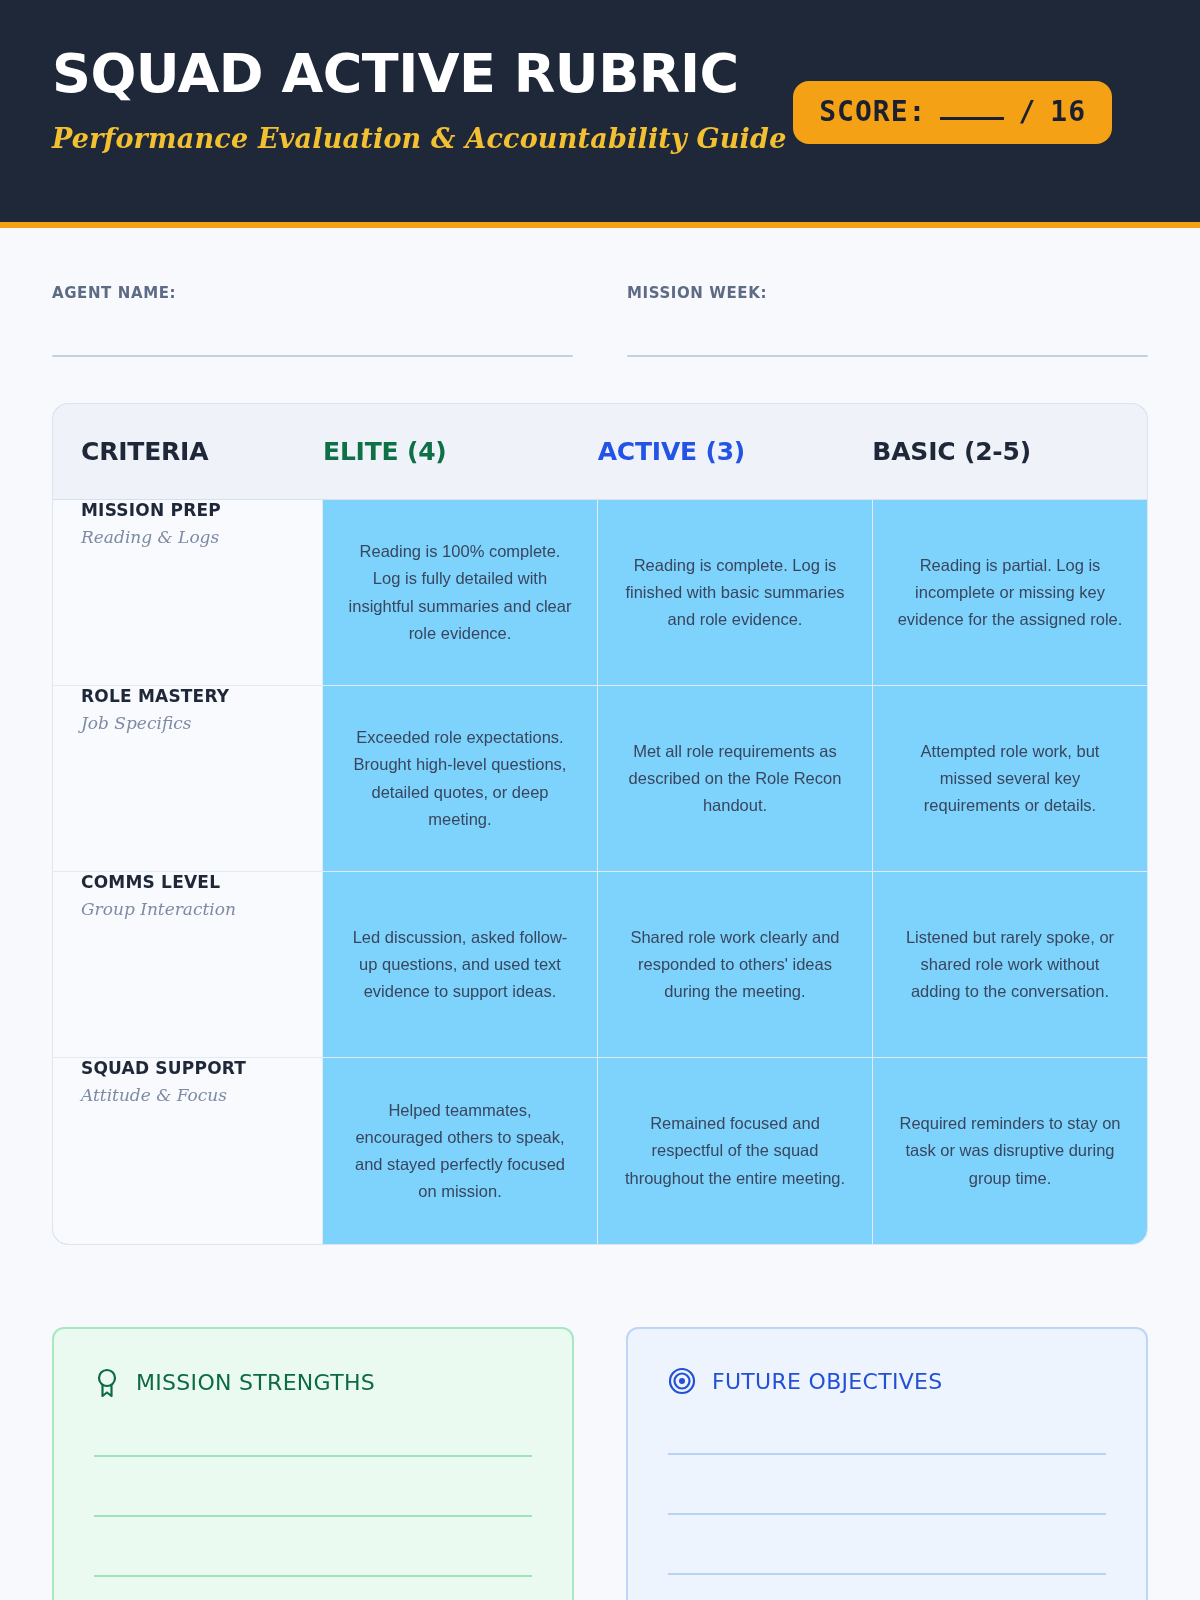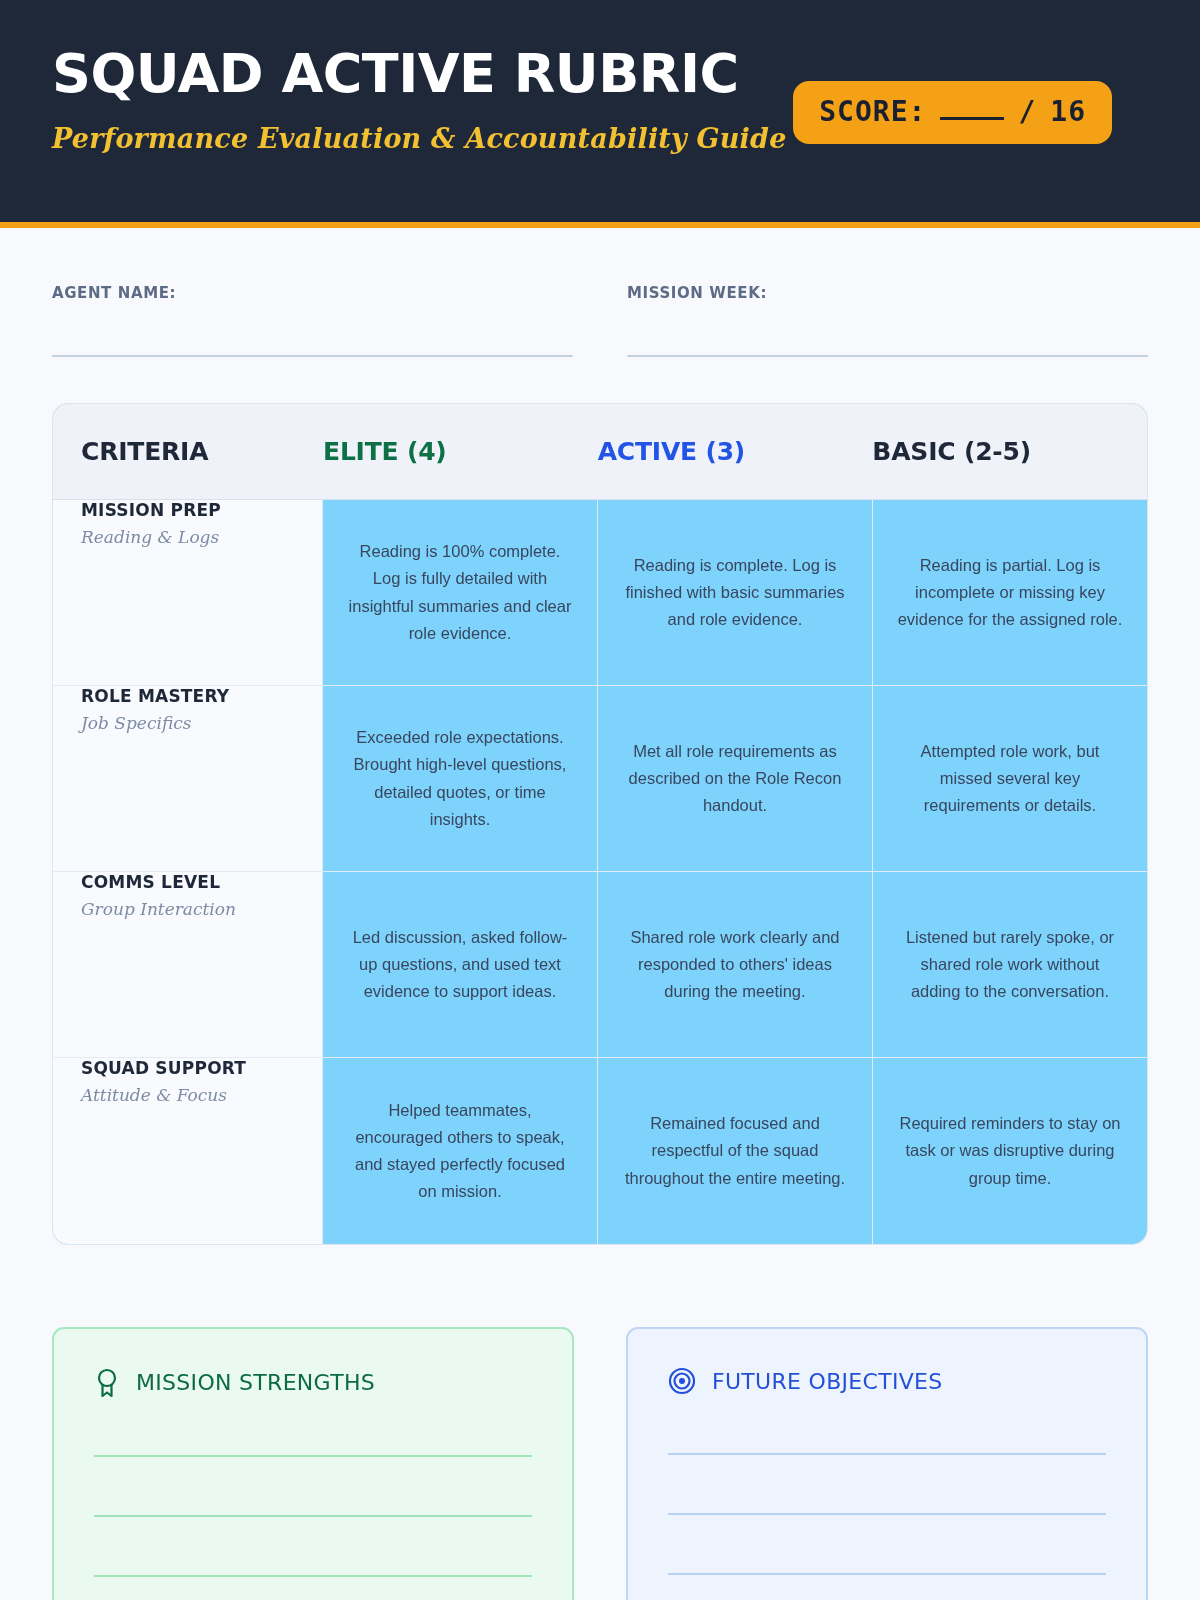--- a/index.html
+++ b/index.html
@@ -241,21 +241,21 @@
     <div class="td-level">Reading is 100% complete. Log is fully detailed with insightful summaries and clear role evidence.</div>
     <div class="td-level">Reading is complete. Log is finished with basic summaries and role evidence.</div>
     <div class="td-level">Reading is partial. Log is incomplete or missing key evidence for the assigned role.</div>
   </div>
 
   <div class="trow">
     <div class="td-criteria">
       <div class="crit-title">ROLE MASTERY</div>
       <div class="crit-sub">Job Specifics</div>
     </div>
-    <div class="td-level">Exceeded role expectations. Brought high-level questions, detailed quotes, or time insights.</div>
+    <div class="td-level">Exceeded role expectations. Brought high-level questions, detailed quotes, or deep meeting.</div>
     <div class="td-level">Met all role requirements as described on the Role Recon handout.</div>
     <div class="td-level">Attempted role work, but missed several key requirements or details.</div>
   </div>
 
   <div class="trow">
     <div class="td-criteria">
       <div class="crit-title">COMMS LEVEL</div>
       <div class="crit-sub">Group Interaction</div>
     </div>
     <div class="td-level">Led discussion, asked follow-up questions, and used text evidence to support ideas.</div>

